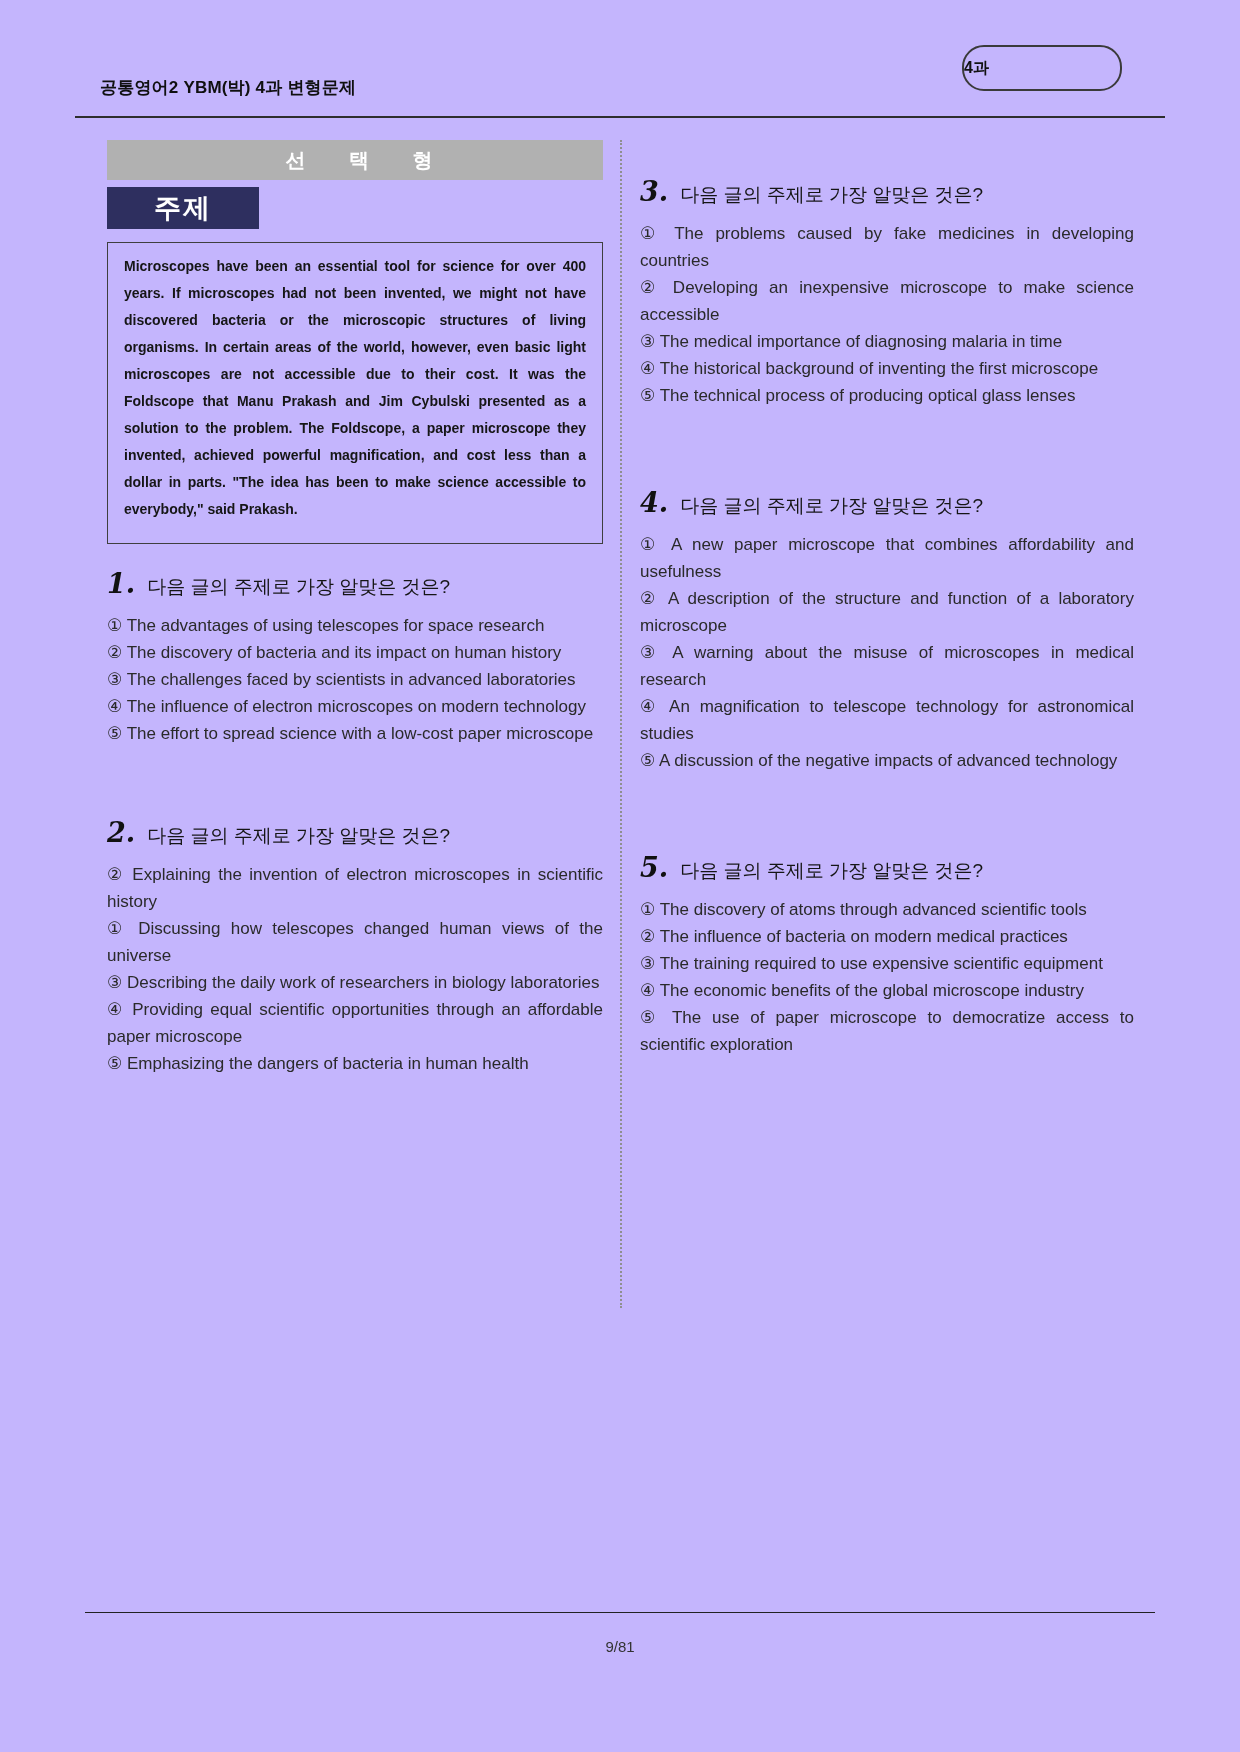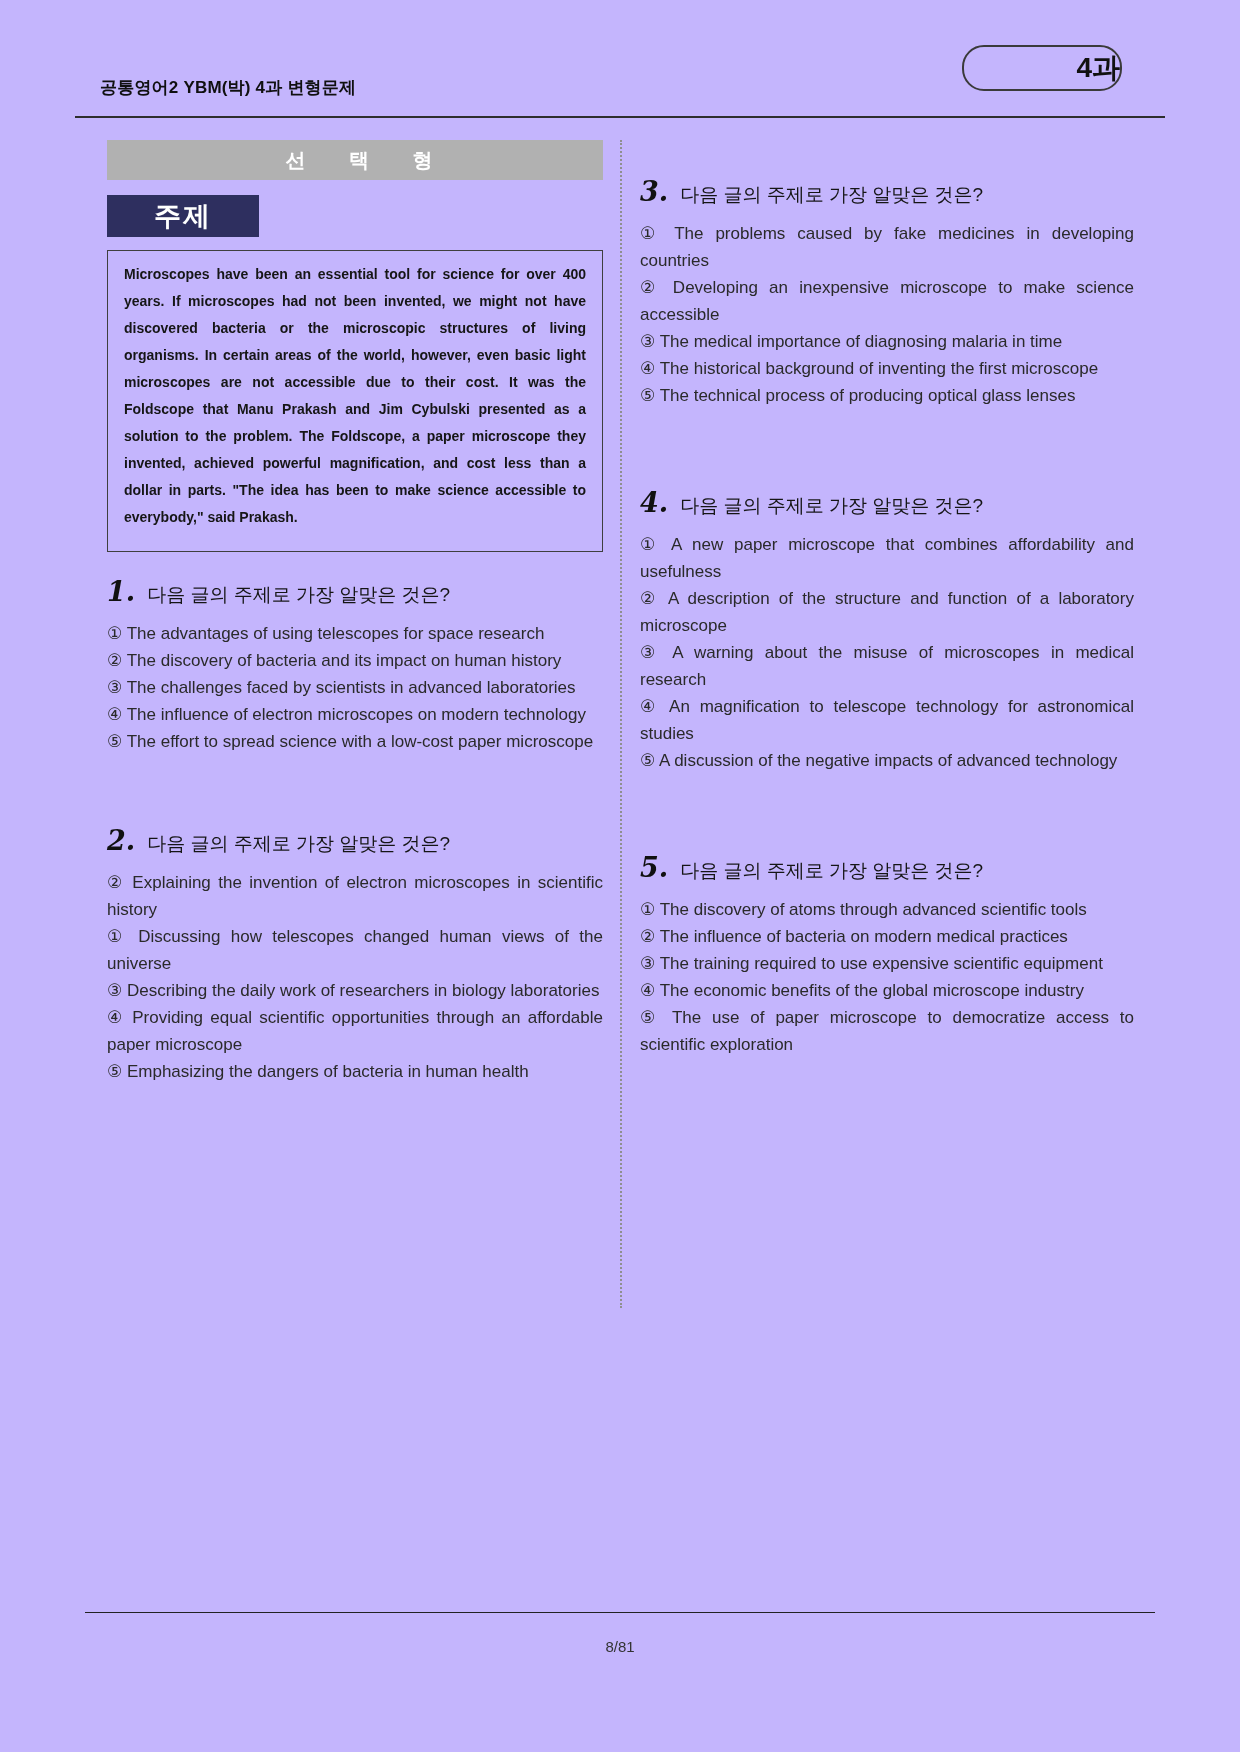--- a/index.html
+++ b/index.html
@@ -8,40 +8,40 @@
     font-family:"Liberation Sans","DejaVu Sans",sans-serif; color:#1d1d1d;
     overflow:hidden;
   }
   .doc-title {
     position:absolute; left:100px; top:76px;
     font-size:17px; font-weight:bold; letter-spacing:0.2px; color:#101010;
   }
   .unit-badge {
     position:absolute; left:962px; top:45px; width:160px; height:46px;
     border:2px solid #3a3a3a; border-radius:22px; box-sizing:border-box;
-    display:flex; align-items:center; justify-content:flex-end;
-    font-size:28px; font-weight:bold; color:#111;
+    display:flex; align-items:center; justify-content:flex-start;
+    font-size:16px; font-weight:bold; color:#111;
   }
   .header-rule {
     position:absolute; left:75px; top:116px; width:1090px; height:0;
     border-top:2px solid #2e2e2e;
   }
   .col-left  { position:absolute; left:107px; top:140px; width:496px; }
   .col-right { position:absolute; left:640px; top:140px; width:494px; }
   .divider {
     position:absolute; left:620px; top:140px; height:1168px; width:0;
     border-left:2px dotted #8f8f8f;
   }
   .banner {
     height:40px; background:#b1b1b1; color:#ffffff;
     font-weight:bold; font-size:20px; word-spacing:38px;
     display:flex; align-items:center; justify-content:center;padding-left:8px;
   }
   .topic {
-    margin-top:15px; width:152px; height:42px; background:#2e2f5f;
+    margin-top:7px; width:152px; height:42px; background:#2e2f5f;
     color:#ffffff; font-weight:bold; font-size:27px; letter-spacing:2px;
     display:flex; align-items:center; justify-content:center;
   }
   .passage {
     margin-top:13px; border:1.5px solid #3f3f3f; padding:10px 16px 20px;
     font-size:14px; font-weight:bold; line-height:27px;
     text-align:justify; color:#161616;
   }
   .q { margin:0; }
   .col-left  .q:nth-of-type(1) { margin-top:24px; }
@@ -161,15 +161,15 @@
         <p class="option">② The influence of bacteria on modern medical practices</p>
         <p class="option">③ The training required to use expensive scientific equipment</p>
         <p class="option">④ The economic benefits of the global microscope industry</p>
         <p class="option">⑤ The use of paper microscope to democratize access to scientific exploration</p>
       </div>
     </section>
 
   </div>
 
   <div class="footer-rule"></div>
-  <div class="page-num">8/81</div>
+  <div class="page-num">9/81</div>
 
 </div>
 
 </body></html>

